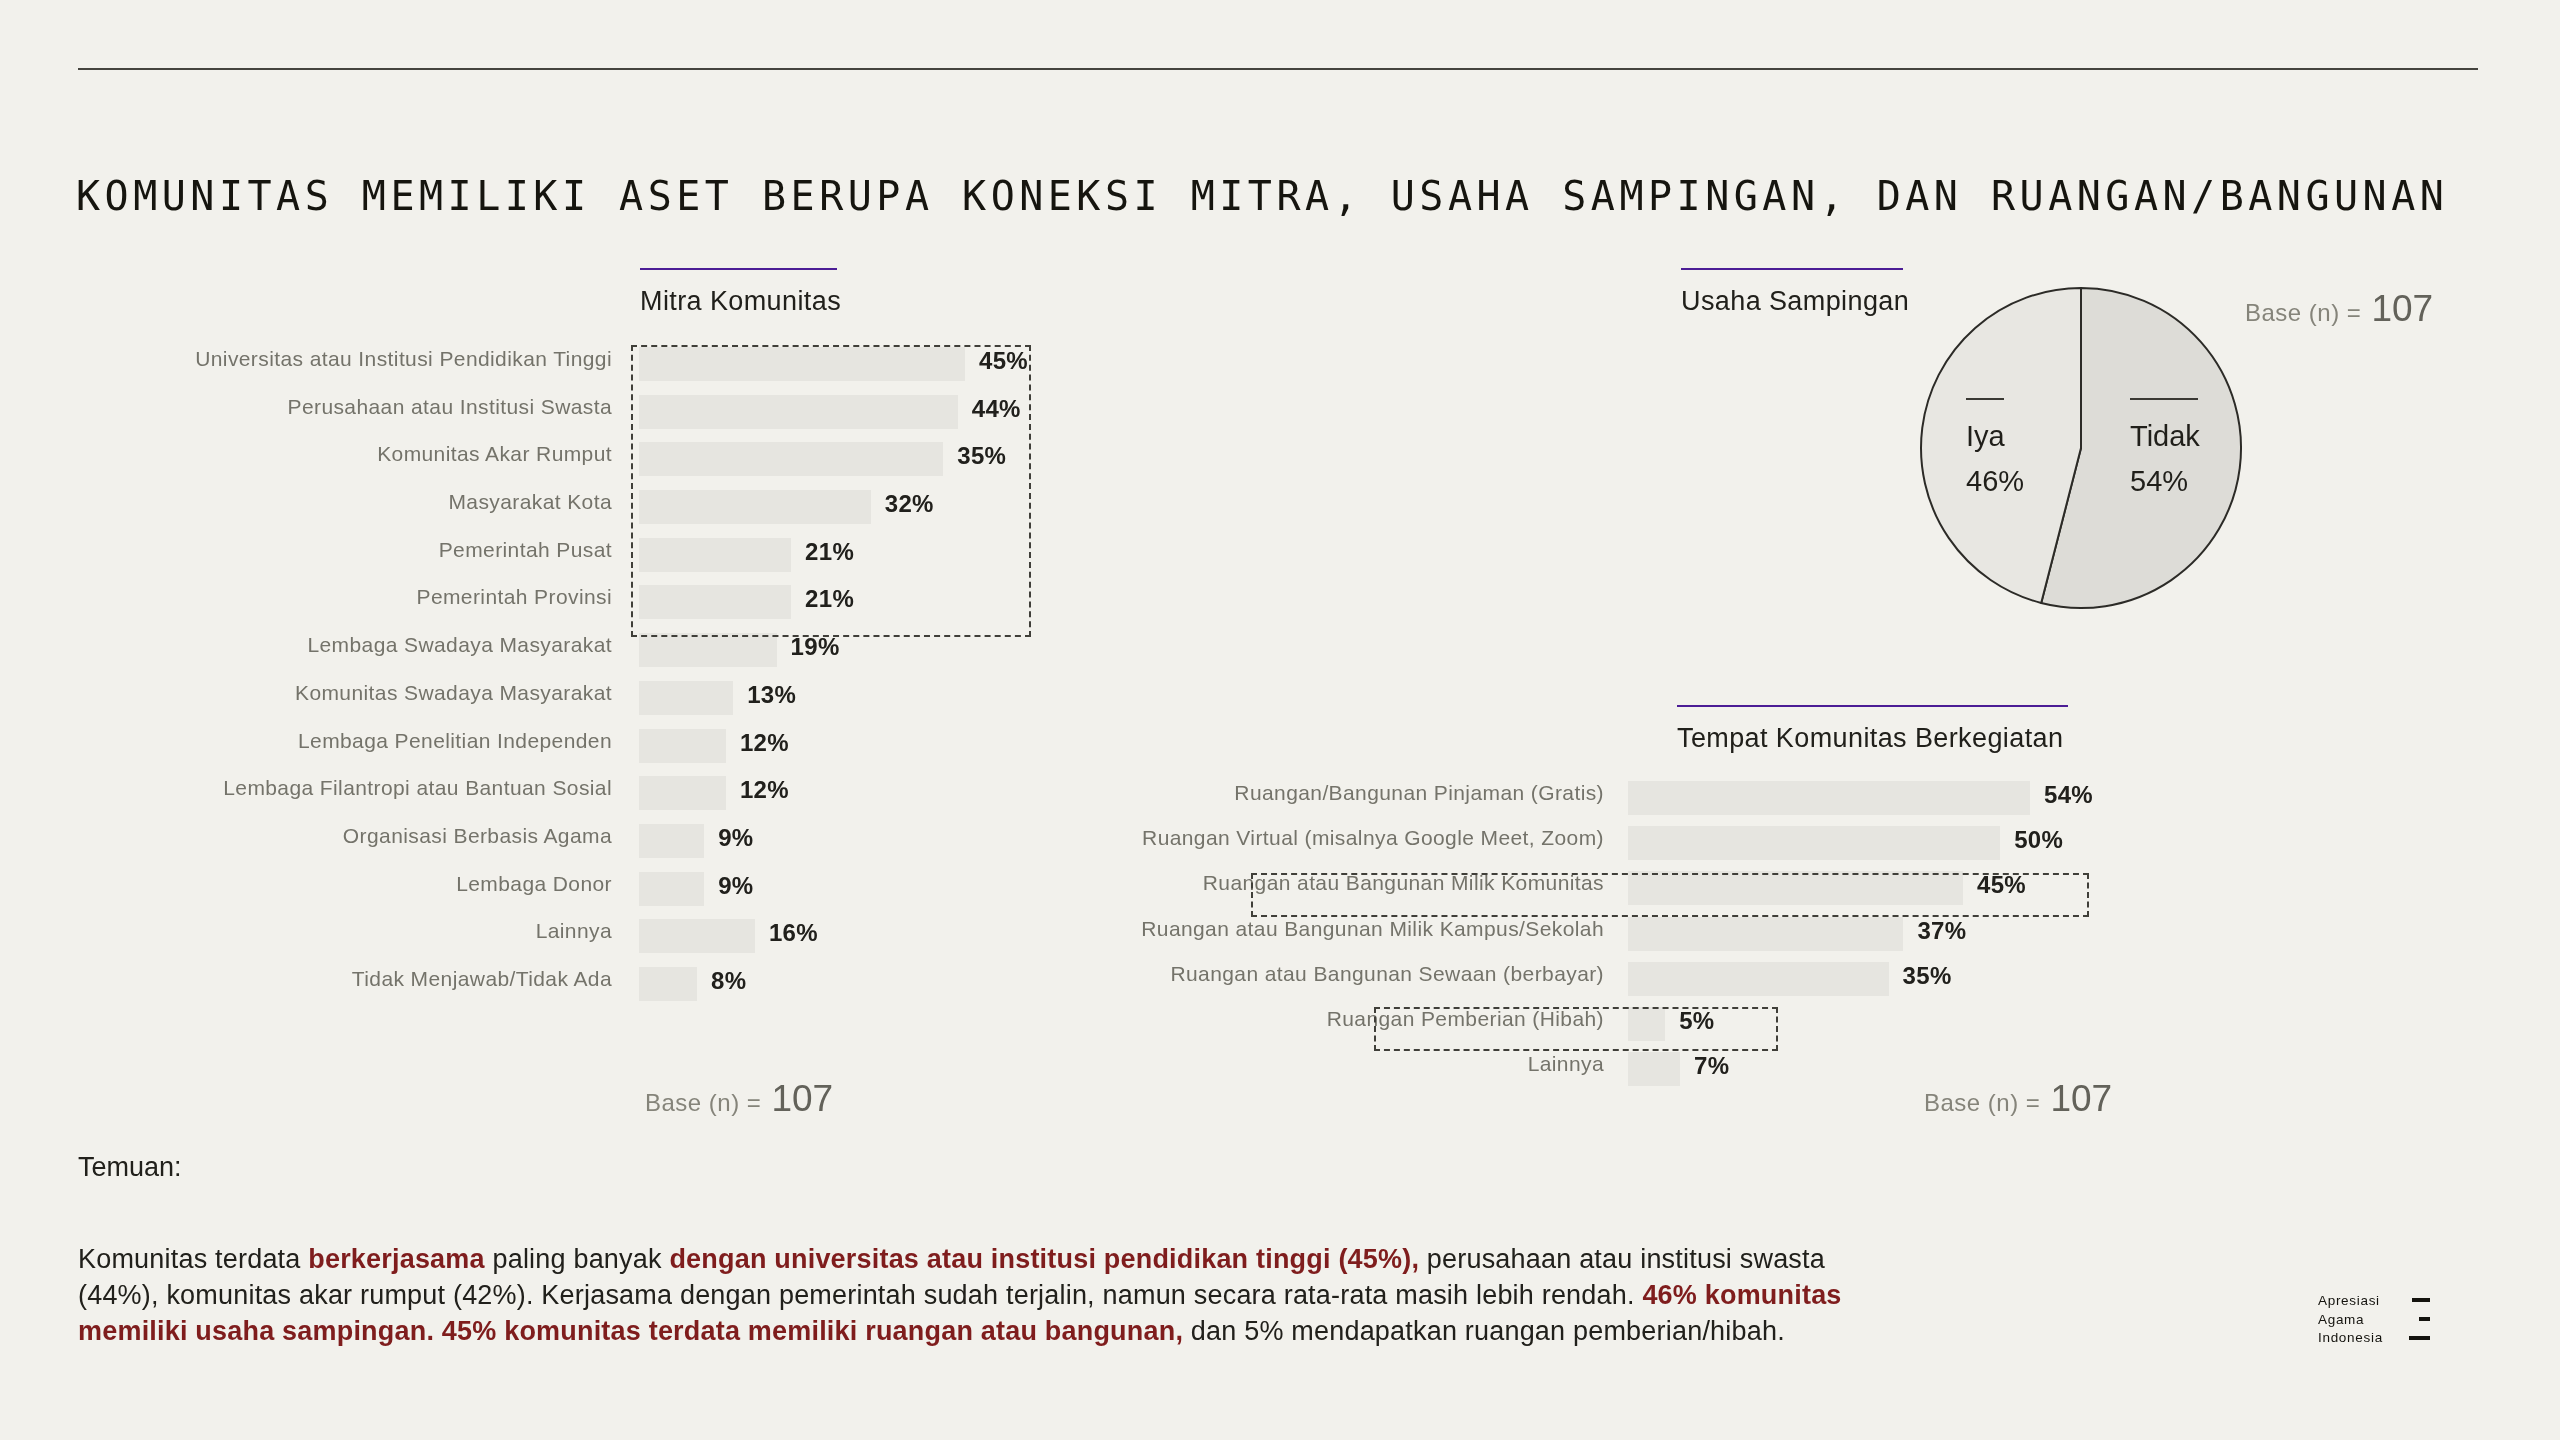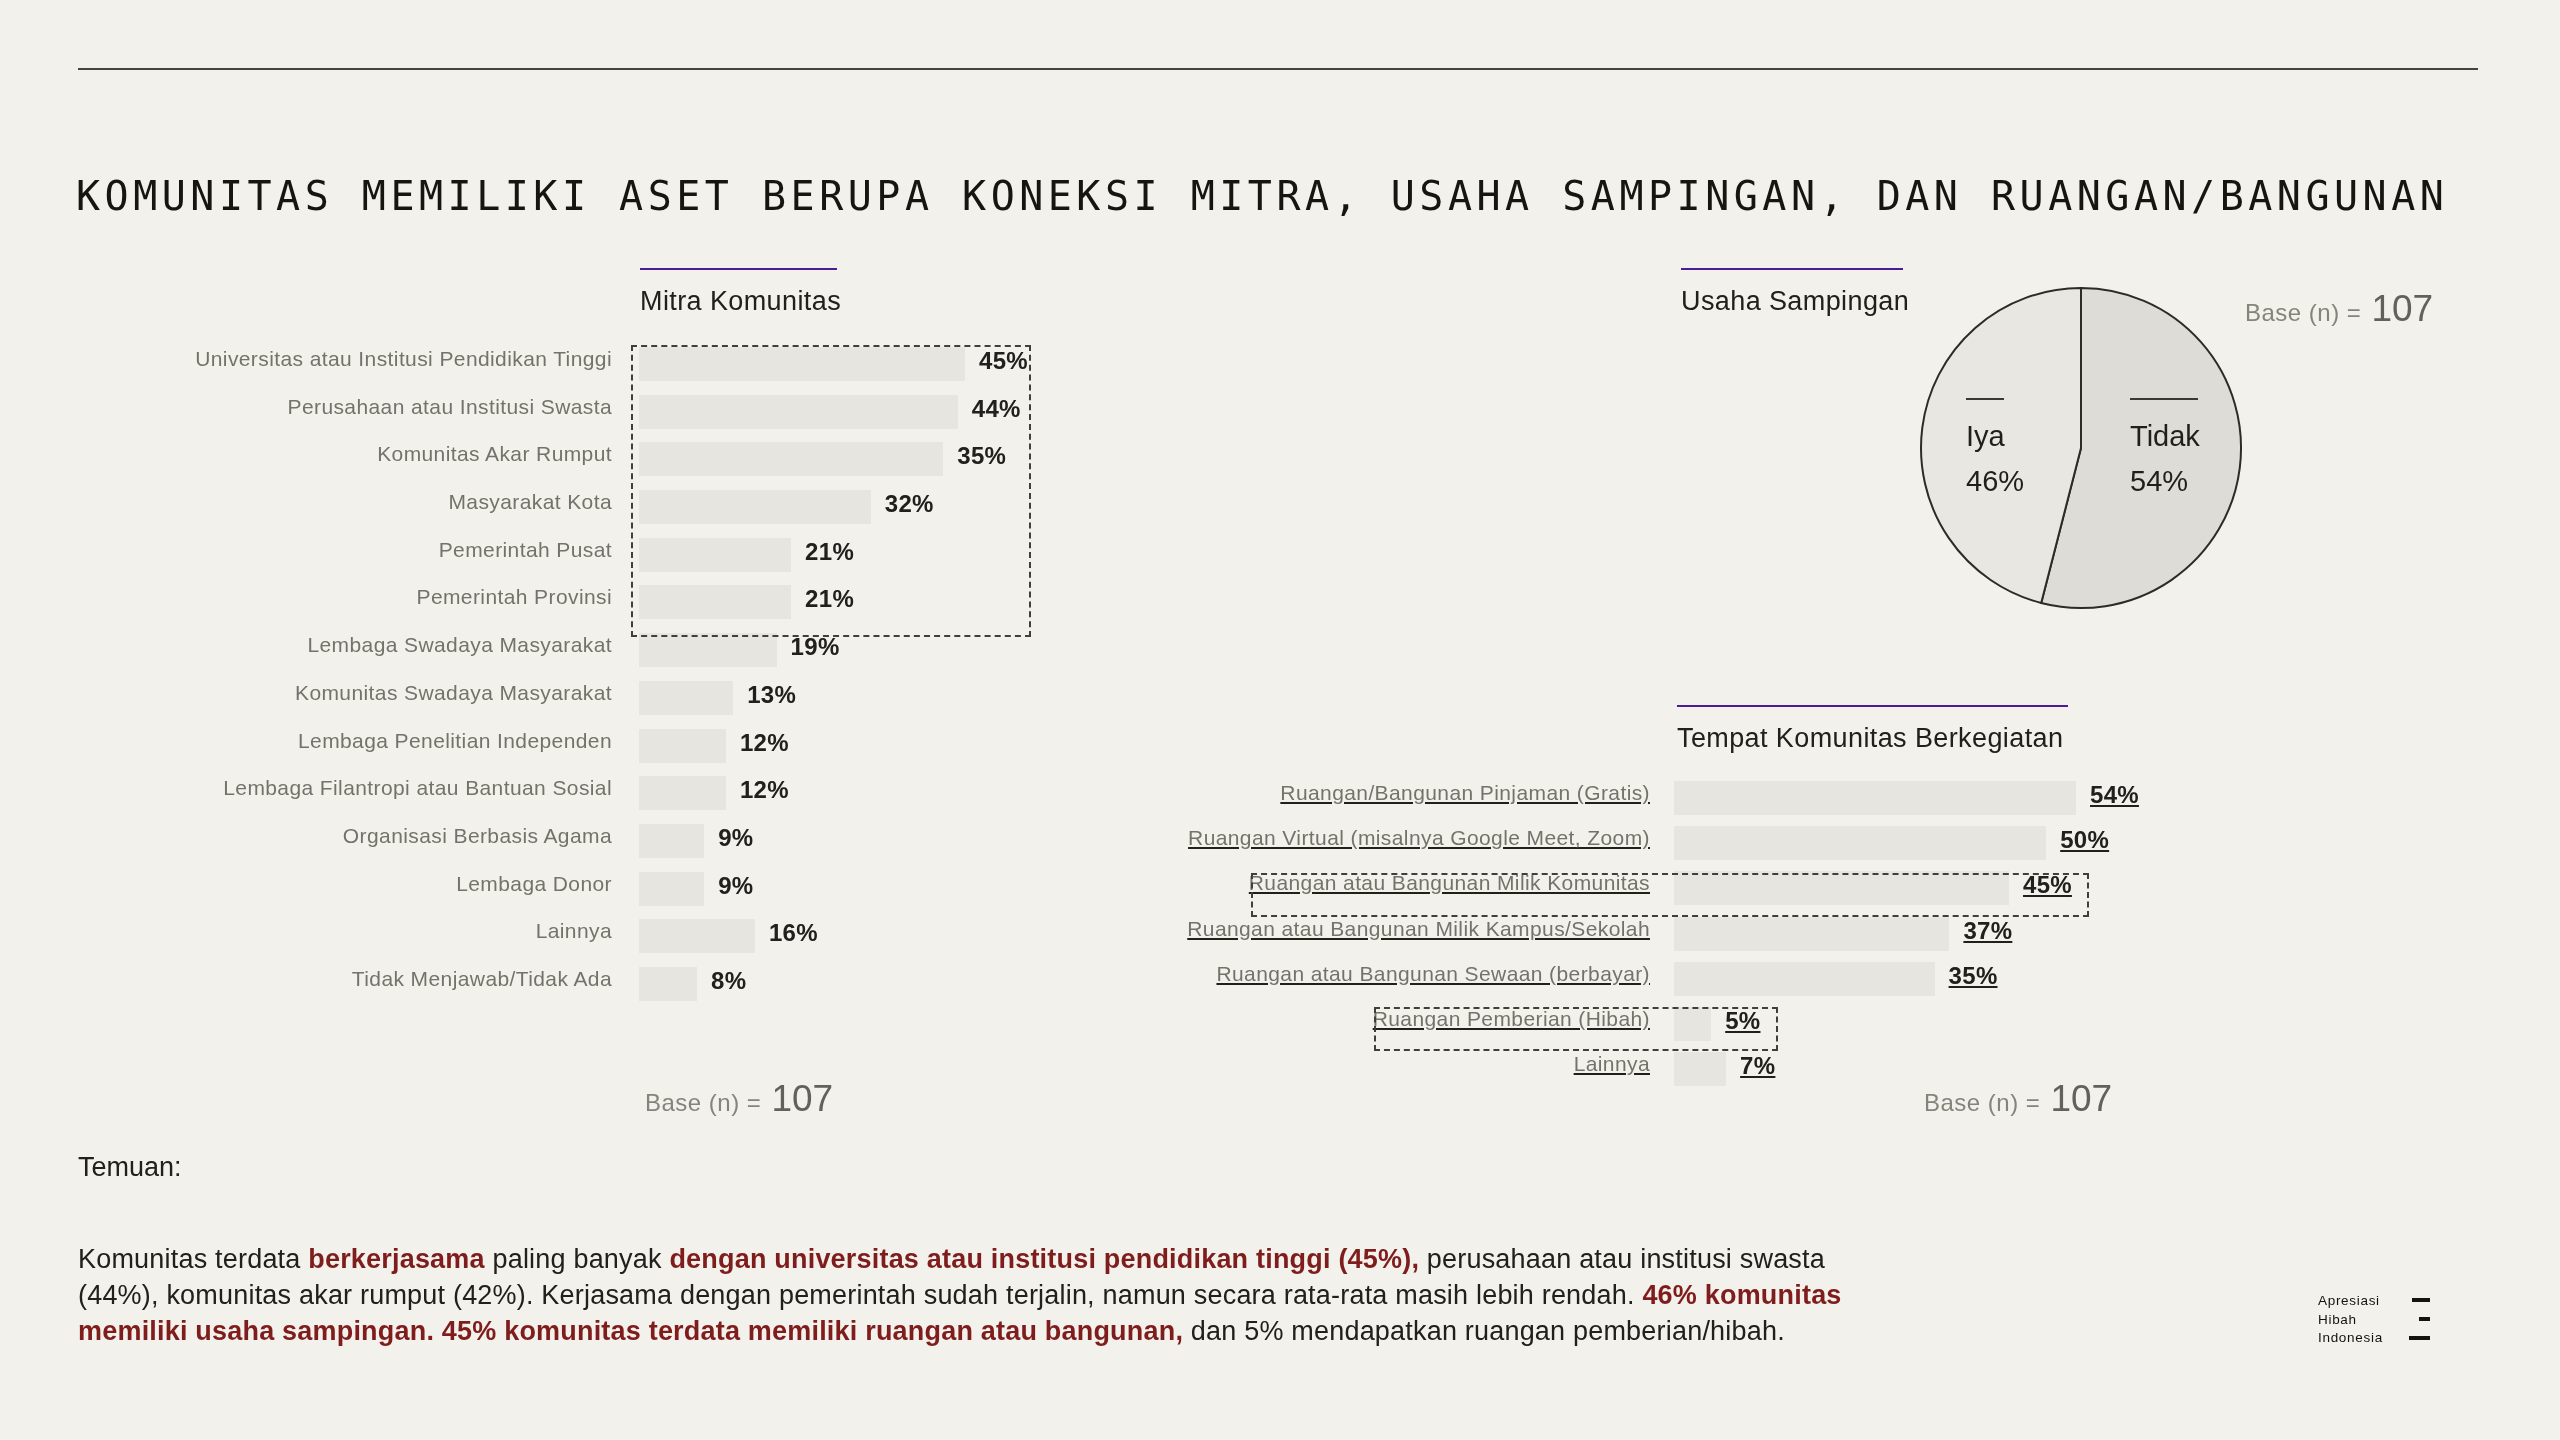--- a/index.html
+++ b/index.html
@@ -13,21 +13,21 @@
               letter-spacing:4.5px;color:#16150f;}
 
   .heading{position:absolute;border-top:2px solid #4c1d95;padding-top:16px;
            font-size:27px;letter-spacing:.4px;color:#21201b;white-space:nowrap;}
   #mitra-heading{left:640px;top:268px;width:197px;}
   #usaha-heading{left:1681px;top:268px;width:222px;text-align:right;}
   #tempat-heading{left:1677px;top:705px;width:391px;}
 
   .rows{position:absolute;}
   #mitra-rows{left:80px;top:347px;}
-  #tempat-rows{left:1186px;top:781px;text-decoration:underline;}
+  #tempat-rows{left:1140px;top:781px;}
   .bar-row{display:flex;align-items:flex-start;}
   #mitra-rows .bar-row{height:47.7px;}
   #tempat-rows .bar-row{height:45.2px;}
   .bar-label{display:block;text-align:right;font-size:21px;letter-spacing:.4px;color:#74736a;
              box-sizing:border-box;white-space:nowrap;}
   #mitra-rows .bar-label{width:559px;padding-right:27px;}
   #tempat-rows .bar-label{width:488px;padding-right:24px;}
   .bar{height:34px;background:#e6e5e0;flex:none;}
   .bar-value{margin-left:14px;font-size:24px;font-weight:600;letter-spacing:.3px;color:#21201c;white-space:nowrap;}
 
@@ -217,21 +217,21 @@
     <span class="lbl">Base (n) =</span>
     <span class="num">107</span>
   </div>
 
   <div id="findings-heading">Temuan:</div>
   <p id="findings-text"><span>Komunitas terdata </span><b>berkerjasama</b><span> paling banyak </span><b>dengan universitas atau institusi pendidikan tinggi (45%),</b><span> perusahaan atau institusi swasta (44%), komunitas akar rumput (42%). Kerjasama dengan pemerintah sudah terjalin, namun secara rata-rata masih lebih rendah. </span><b>46% komunitas memiliki usaha sampingan. 45% komunitas terdata memiliki ruangan atau bangunan,</b><span> dan 5% mendapatkan ruangan pemberian/hibah.</span></p>
 
   <div id="logo">
     <div class="logo-text">
       <div>Apresiasi</div>
-      <div>Hibah</div>
+      <div>Agama</div>
       <div>Indonesia</div>
     </div>
     <div class="logo-dashes">
       <div class="dash d1"></div>
       <div class="dash d2"></div>
       <div class="dash d3"></div>
     </div>
   </div>
 
 </div>

